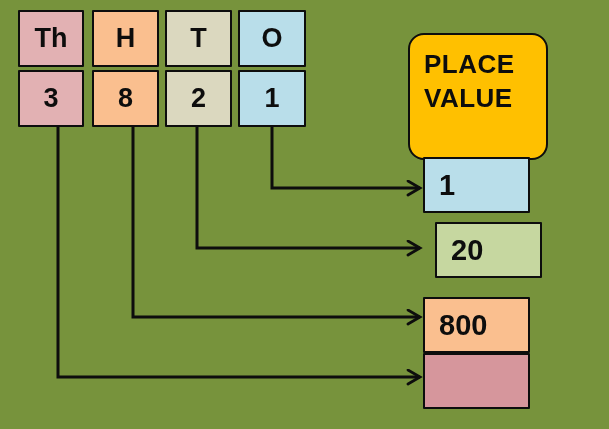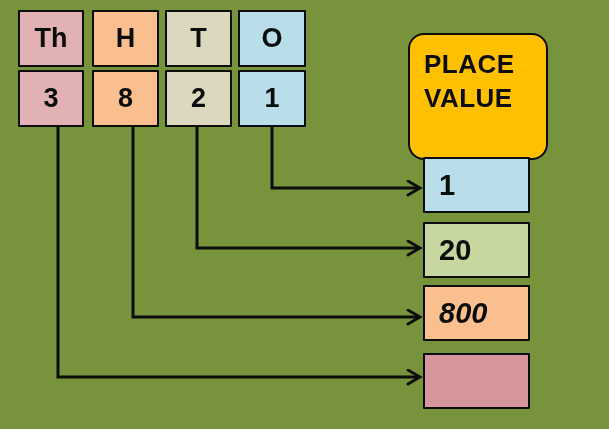--- a/index.html
+++ b/index.html
@@ -48,21 +48,21 @@
     background:var(--gold);
     font-size:26px;line-height:1.3;
     padding:13px 12px 0 14px;
     letter-spacing:0.5px;
   }
   .c-pink-light{background:var(--pink-light);}
   .c-pink-dark{background:var(--pink-dark);}
   .c-orange{background:var(--orange);}
   .c-tan{background:var(--tan);}
   .c-blue{background:var(--blue);}
-  .c-green{background:var(--green);}
+  .c-green{background:var(--green);margin-left:12px;}
 </style>
 </head>
 <body>
 
 <div class="stage">
 
   <svg class="connectors" width="609" height="429" viewBox="0 0 609 429">
     <defs>
       <marker id="arrow" markerWidth="18" markerHeight="18" refX="14" refY="8" orient="auto" markerUnits="userSpaceOnUse">
         <path d="M2,1 L14,8 L2,15" fill="none" stroke="var(--line)" stroke-width="2.8" stroke-linecap="round"></path>
@@ -83,16 +83,16 @@
   <div class="box cell c-orange" style="left:92px;top:70px;width:67px;">8</div>
   <div class="box cell c-tan" style="left:165px;top:70px;width:67px;">2</div>
   <div class="box cell c-blue" style="left:238px;top:70px;width:68px;">1</div>
 
   <div class="box title-box">
     <span>PLACE VALUE</span>
   </div>
 
   <div class="box value-box c-blue" style="top:157px;">1</div>
   <div class="box value-box c-green" style="top:222px;">20</div>
-  <div class="box value-box c-orange" style="top:285px;font-style:italic;">800</div>
+  <div class="box value-box c-orange" style="top:297px;">800</div>
   <div class="box value-box c-pink-dark" style="top:353px;"></div>
 
 </div>
 
 </body></html>

